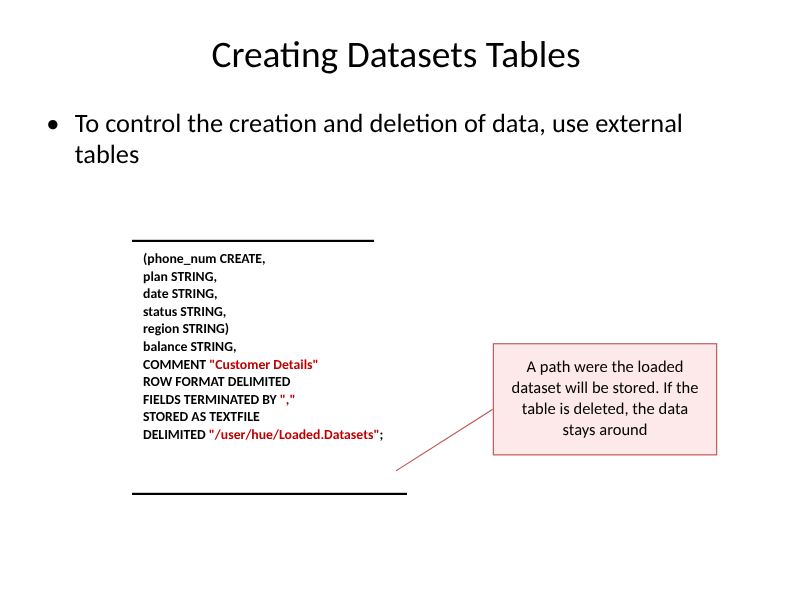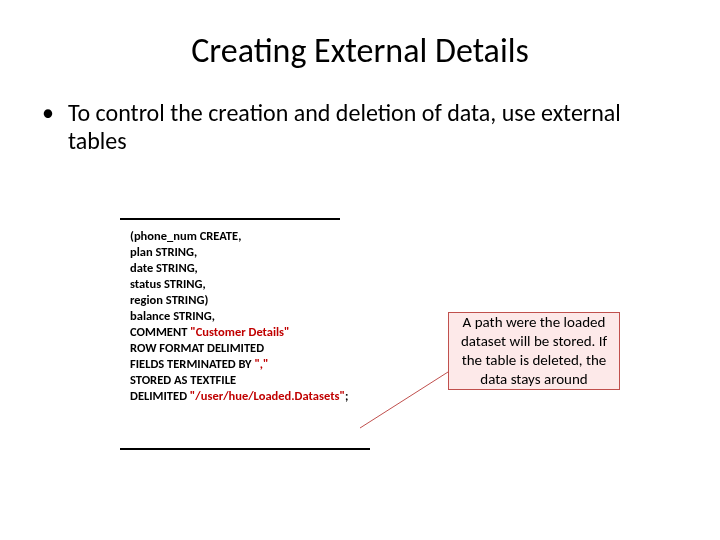--- a/index.html
+++ b/index.html
@@ -56,41 +56,41 @@
     position: absolute;
     left: 120px;
     top: 448px;
     width: 250px;
     border-top: 2px solid #000;
   }
   .callout {
     position: absolute;
     left: 448px;
     top: 312px;
-    width: 172px;
+    width: 204px;
     border: 1px solid #c0504d;
     background: #fde9e9;
-    padding: 0 10px;
+    padding: 12px 10px;
     font-size: 15px;
     line-height: 19px;
     text-align: center;
   }
   .connector {
     position: absolute;
     left: 360px;
     top: 370px;
     width: 90px;
     height: 60px;
     pointer-events: none;
   }
 </style>
 </head>
 <body>
 
-<h1 class="slide-title">Creating External Details</h1>
+<h1 class="slide-title">Creating Datasets Tables</h1>
 
 <div class="bullet-row">
   <span class="bullet-dot">•</span>
   <span class="bullet-text">To control the creation and deletion of data, use external tables</span>
 </div>
 
 <div class="hr-top"></div>
 
 <div class="code-block">
   <div>(phone_num CREATE,</div>

